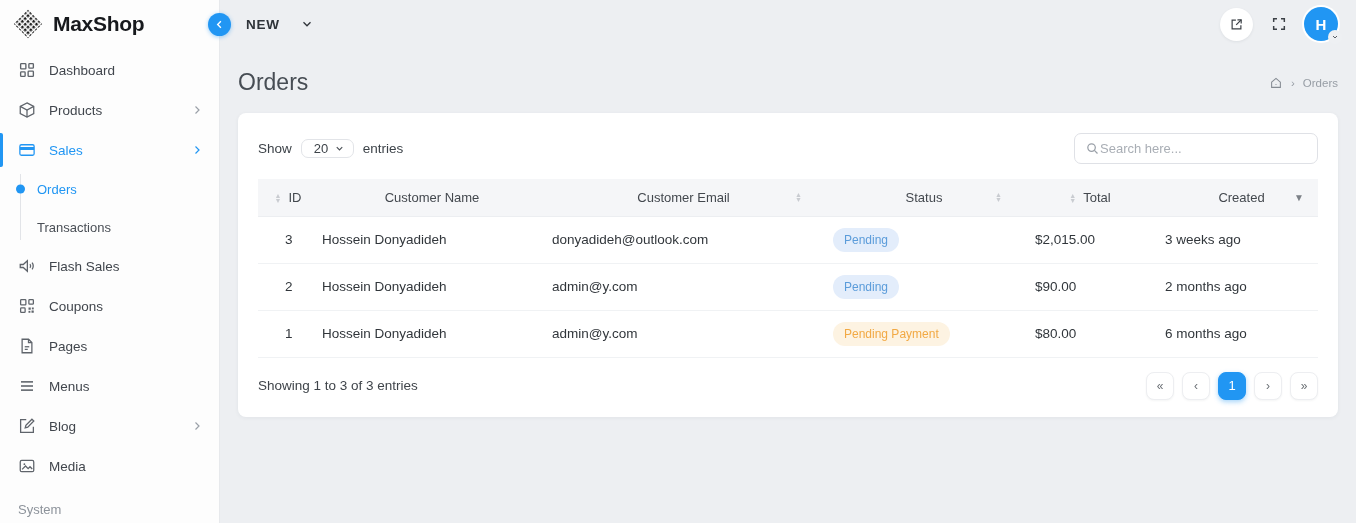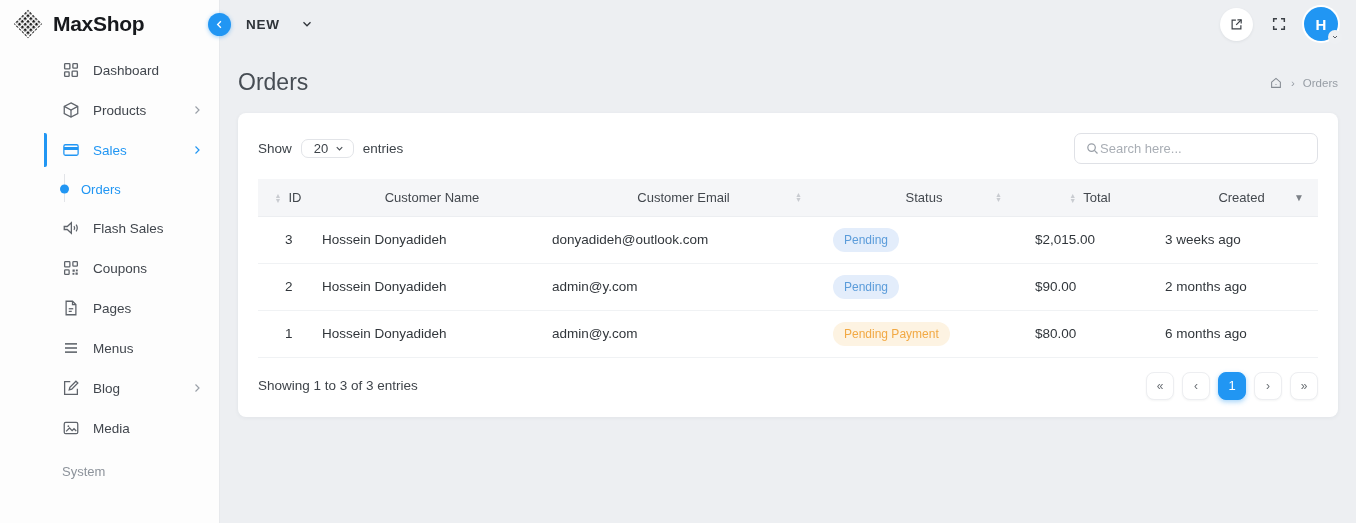--- a/index.html
+++ b/index.html
@@ -11,21 +11,21 @@
     position:relative;
   }
   
   .sidebar {
     position:absolute; left:0; top:0; bottom:0; width:220px;
     background:#fdfdfd; border-right:1px solid #e7e9ec; z-index:2;
   }
   .logo-row { height:48px; display:flex; align-items:center; gap:10px; padding-left:13px; }
   .logo-mark { width:30px; height:30px; flex:0 0 auto; }
   .logo-text { font-size:21px; font-weight:800; letter-spacing:-0.3px; color:#17191d; }
-  .nav { margin-top:2px;padding-left:44px; }
+  .nav { margin-top:2px; }
   .nav-item {
     position:relative; height:40px; display:flex; align-items:center;
     padding:0 16px 0 18px; cursor:pointer; color:#41464d; font-size:13.5px;
   }
   .nav-item .ic { width:18px; height:18px; margin-right:13px; display:flex; align-items:center; justify-content:center; color:#5f646b; }
   .nav-item .chev { margin-left:auto; color:#9aa0a8; display:flex; }
   .nav-item.active { color:var(--accent,#2196f3); }
   .nav-item.active .ic, .nav-item.active .chev { color:var(--accent,#2196f3); }
   .nav-item.active::before {
     content:""; position:absolute; left:0; top:3px; bottom:3px; width:3px;
@@ -177,20 +177,23 @@
       <span class="chev">
         <svg width="12" height="12" viewBox="0 0 24 24" fill="none" stroke="currentColor" stroke-width="2.4">
             <polyline points="9 5 16 12 9 19"></polyline>
           </svg>
       </span>
     </div>
     <div class="submenu">
       <div class="sub-item active">
         <span class="dot"></span>
         <span>Orders</span>
+      </div>
+      <div class="sub-item">
+        <span>Transactions</span>
       </div>
     </div>
     <div class="nav-item">
       <span class="ic">
         <svg width="18" height="18" viewBox="0 0 24 24" fill="none" stroke="currentColor" stroke-width="1.7">
             <path d="M3 10 H7 L12.5 5 V19 L7 14 H3 Z"></path>
             <path d="M16 9.5 a4.2 4.2 0 0 1 0 5"></path>
             <path d="M18.8 7.5 a8 8 0 0 1 0 9"></path>
           </svg>
       </span>

